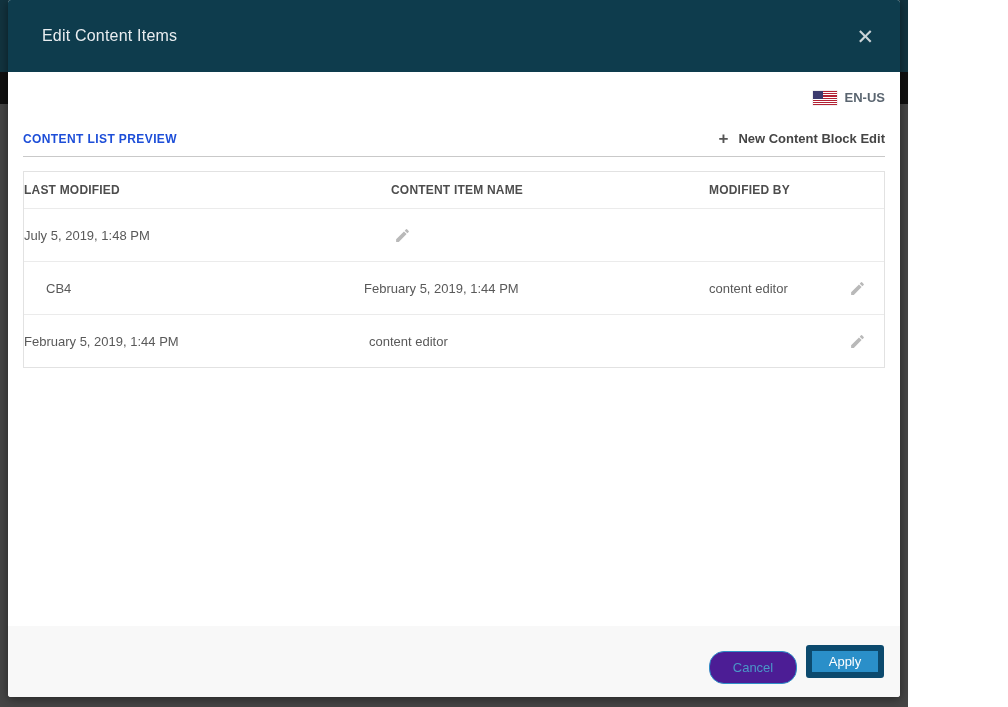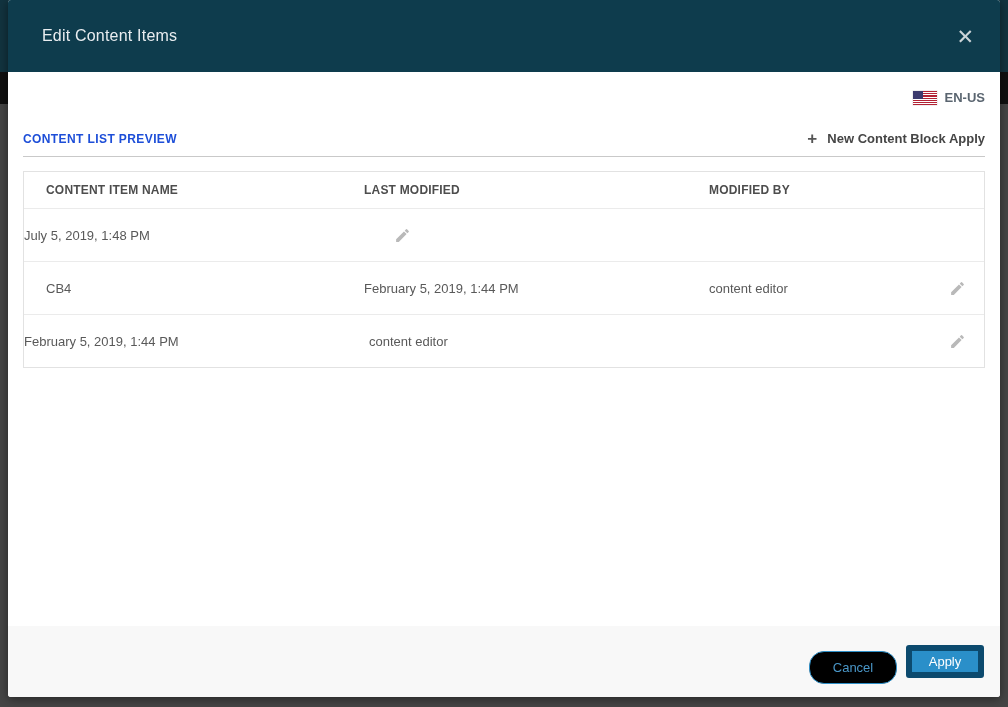--- a/index.html
+++ b/index.html
@@ -3,21 +3,21 @@
 <meta charset="utf-8">
 <style>
   * { box-sizing: border-box; margin: 0; padding: 0; }
   html,body { width:1008px; height:707px; }
   body {
     font-family: "Liberation Sans", sans-serif;
     overflow: hidden;
   }
   .backdrop {
     position: relative;
-    width: 1008px; height: 707px;
+    width: 908px; height: 707px;
     background: linear-gradient(to bottom,
       #12333f 0px, #12333f 72px,
       #101010 72px, #101010 104px,
       #454545 104px, #454545 707px);
   }
   .modal {
     position: absolute;
     left: 8px; right: 8px; top: 0; bottom: 10px;
     display: flex; flex-direction: column;
     background: #ffffff;
@@ -82,21 +82,21 @@
   .modal-footer {
     flex: 0 0 71px;
     background: #f8f8f8;
     border-radius: 0 0 3px 3px;
     display: flex; align-items: center; justify-content: flex-end;
     gap: 9px; padding-right: 16px;
   }
   button { font-family: "Liberation Sans", sans-serif; cursor: pointer; }
   .btn-cancel {
     width: 88px; height: 33px;
-    background: #000000; border: 1px solid #2e8fc7; border-radius: 15px;
+    background: #4c1d95; border: 1px solid #2e8fc7; border-radius: 15px;
     color: #4a97c8; font-size: 13px; margin-top: 12px;
   }
   .btn-apply {
     width: 78px; height: 33px;
     background: #2a8fc9; border: 6px solid #0c4a6e; border-radius: 3px;
     color: #ffffff; font-size: 13px;
   }
 </style>
 </head>
 <body>
@@ -115,30 +115,30 @@
         <span class="flag">
             <span class="canton"></span>
           </span>
         <span class="lang-label">EN-US</span>
       </div>
 
       <div class="section-row">
         <span class="section-title">CONTENT LIST PREVIEW</span>
         <span class="new-item">
           <span class="plus">+</span>
-          <span>New Content Block Apply</span>
+          <span>New Content Block Edit</span>
         </span>
       </div>
 
       <div class="divider"></div>
 
       <div class="table">
         <div class="thead">
+          <div class="th col-mod">LAST MODIFIED</div>
           <div class="th col-name">CONTENT ITEM NAME</div>
-          <div class="th col-mod">LAST MODIFIED</div>
           <div class="th col-by">MODIFIED BY</div>
           <div class="th col-act"></div>
         </div>
 
         <div class="tr">
           <div class="td col-mod">July 5, 2019, 1:48 PM</div>
           <div class="td col-act">
             <span class="edit">
               <svg viewBox="0 0 24 24">
                   <path d="M3 17.25V21h3.75L17.81 9.94l-3.75-3.75L3 17.25zM20.71 7.04a.996.996 0 0 0 0-1.41l-2.34-2.34a.996.996 0 0 0-1.41 0l-1.83 1.83 3.75 3.75 1.83-1.83z"></path>

